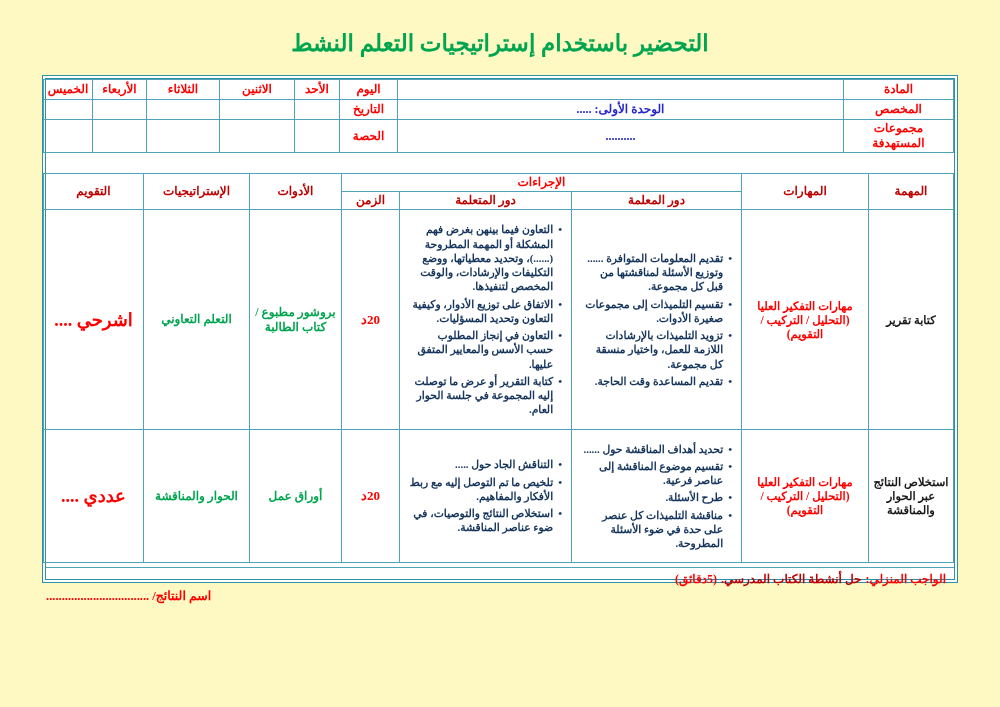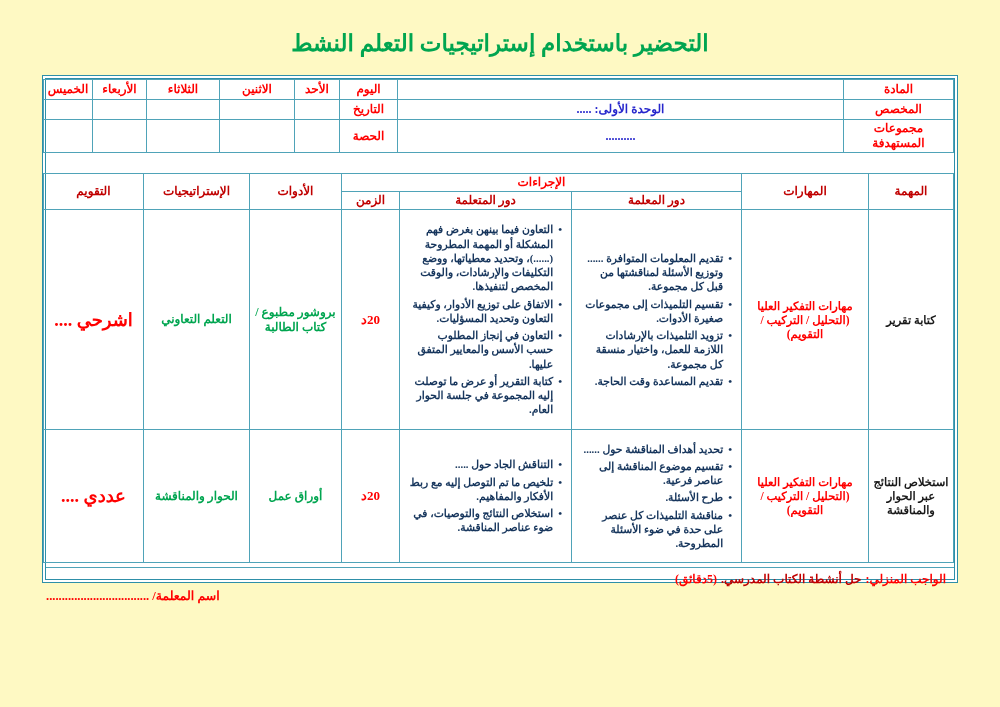--- a/index.html
+++ b/index.html
@@ -225,15 +225,15 @@
     <div class="gap2"></div>
 
     <div class="homework">
       <span class="hw-label">الواجب المنزلي:</span>
       <span class="hw-text">حل أنشطة الكتاب المدرسي.</span>
       <span class="hw-dur">(5دقائق)</span>
     </div>
 
   </div>
 
-  <div class="teacher-name">اسم المعلمة/ .................................</div>
+  <div class="teacher-name">اسم النتائج/ .................................</div>
 
 </div>
 
 </body></html>

